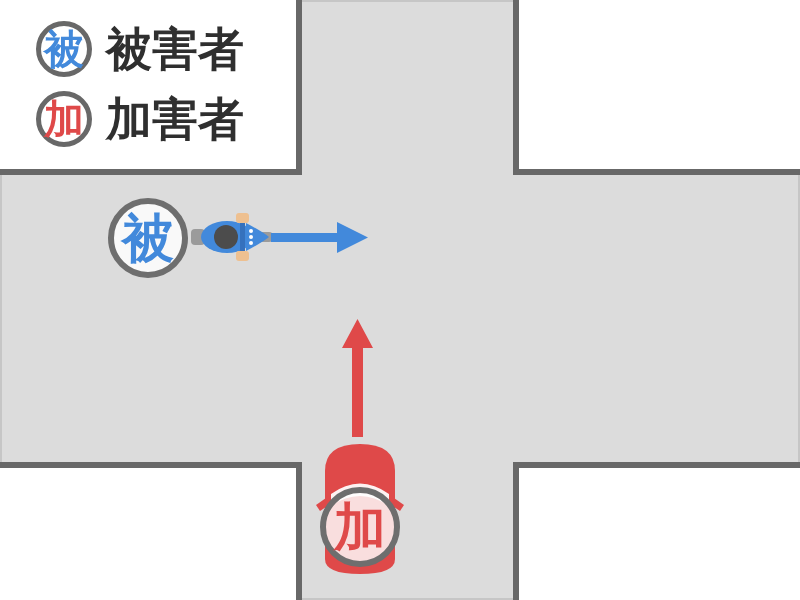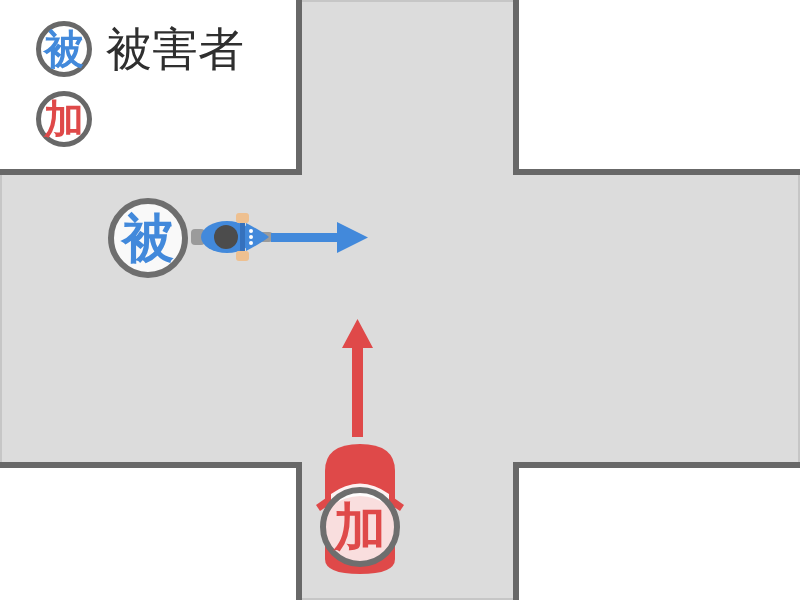--- a/index.html
+++ b/index.html
@@ -23,21 +23,21 @@
   
   .legend{position:absolute;left:36px;top:18px;}
   .legend-row{display:flex;align-items:center;gap:14px;height:62px;margin-bottom:8px;}
   .legend-badge{
     width:46px;height:46px;border-radius:50%;border:5px solid #686868;
     background:#fff;display:flex;align-items:center;justify-content:center;
     font-size:40px;font-weight:700;line-height:1;
   }
   .legend-badge.blue{color:#4289db;}
   .legend-badge.red{color:#df4949;}
-  .legend-label{font-size:46px;font-weight:400;color:#2f2f2f;line-height:1;}
+  .legend-label{font-size:46px;font-weight:700;color:#2f2f2f;line-height:1;}
 
   
   .actor-badge{
     position:absolute;width:68px;height:68px;border-radius:50%;
     border:6px solid #6e6e6e;background:rgba(255,255,255,0.82);
     display:flex;align-items:center;justify-content:center;
     font-size:52px;font-weight:700;line-height:1;z-index:5;
   }
   #victim-badge{left:108px;top:198px;color:#4289db;}
   #offender-badge{left:320px;top:487px;color:#df4949;}
@@ -58,20 +58,21 @@
   <div class="block bl"></div>
   <div class="block br"></div>
 
   <div class="legend">
     <div class="legend-row">
       <span class="legend-badge blue">被</span>
       <span class="legend-label">被害者</span>
     </div>
     <div class="legend-row">
       <span class="legend-badge red">加</span>
+      <span class="legend-label">加害者</span>
     </div>
   </div>
 
   <div class="actor-badge" id="victim-badge">被</div>
 
   <svg class="svg-abs" id="motorcycle" width="86" height="50" viewBox="0 0 86 50">
     <rect x="3" y="17" width="14" height="16" rx="4" fill="#9b9b9b"></rect>
     <rect x="71" y="20" width="14" height="10" rx="4" fill="#9b9b9b"></rect>
     <path d="M58,11 Q75,20 81,25 Q75,30 58,39 Z" fill="#4289db"></path>
     <ellipse cx="39" cy="25" rx="26" ry="16" fill="#4289db"></ellipse>

